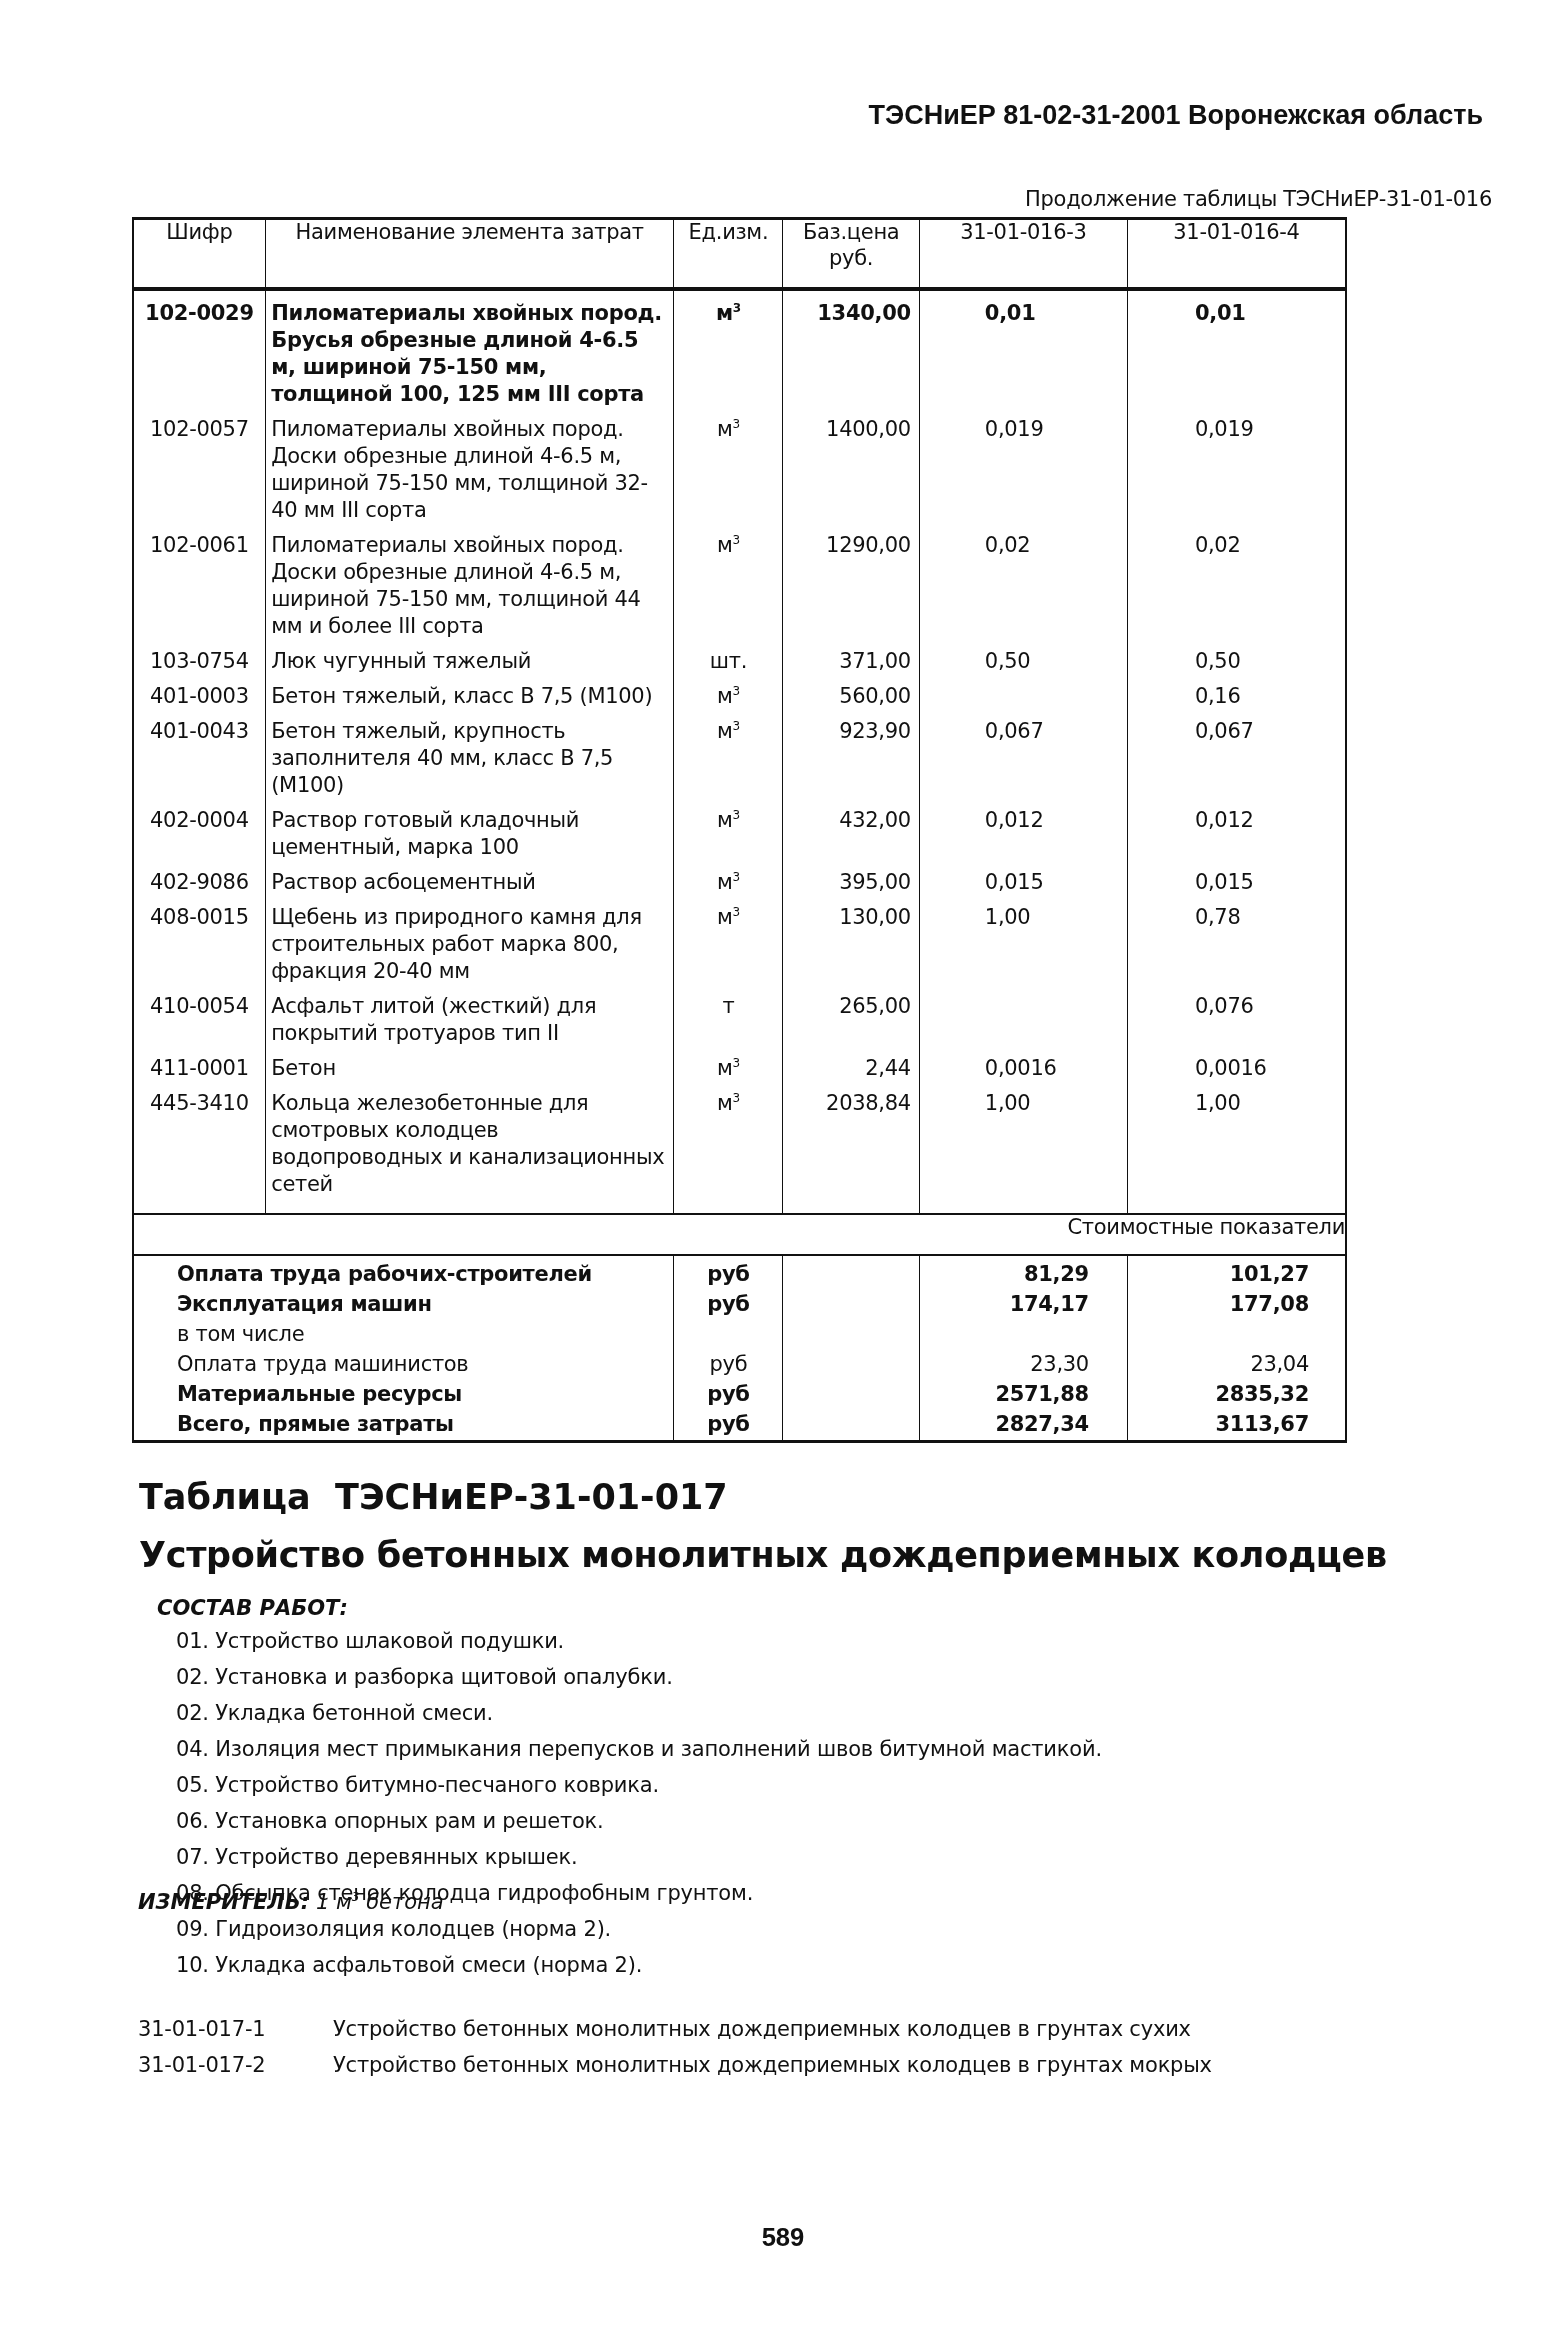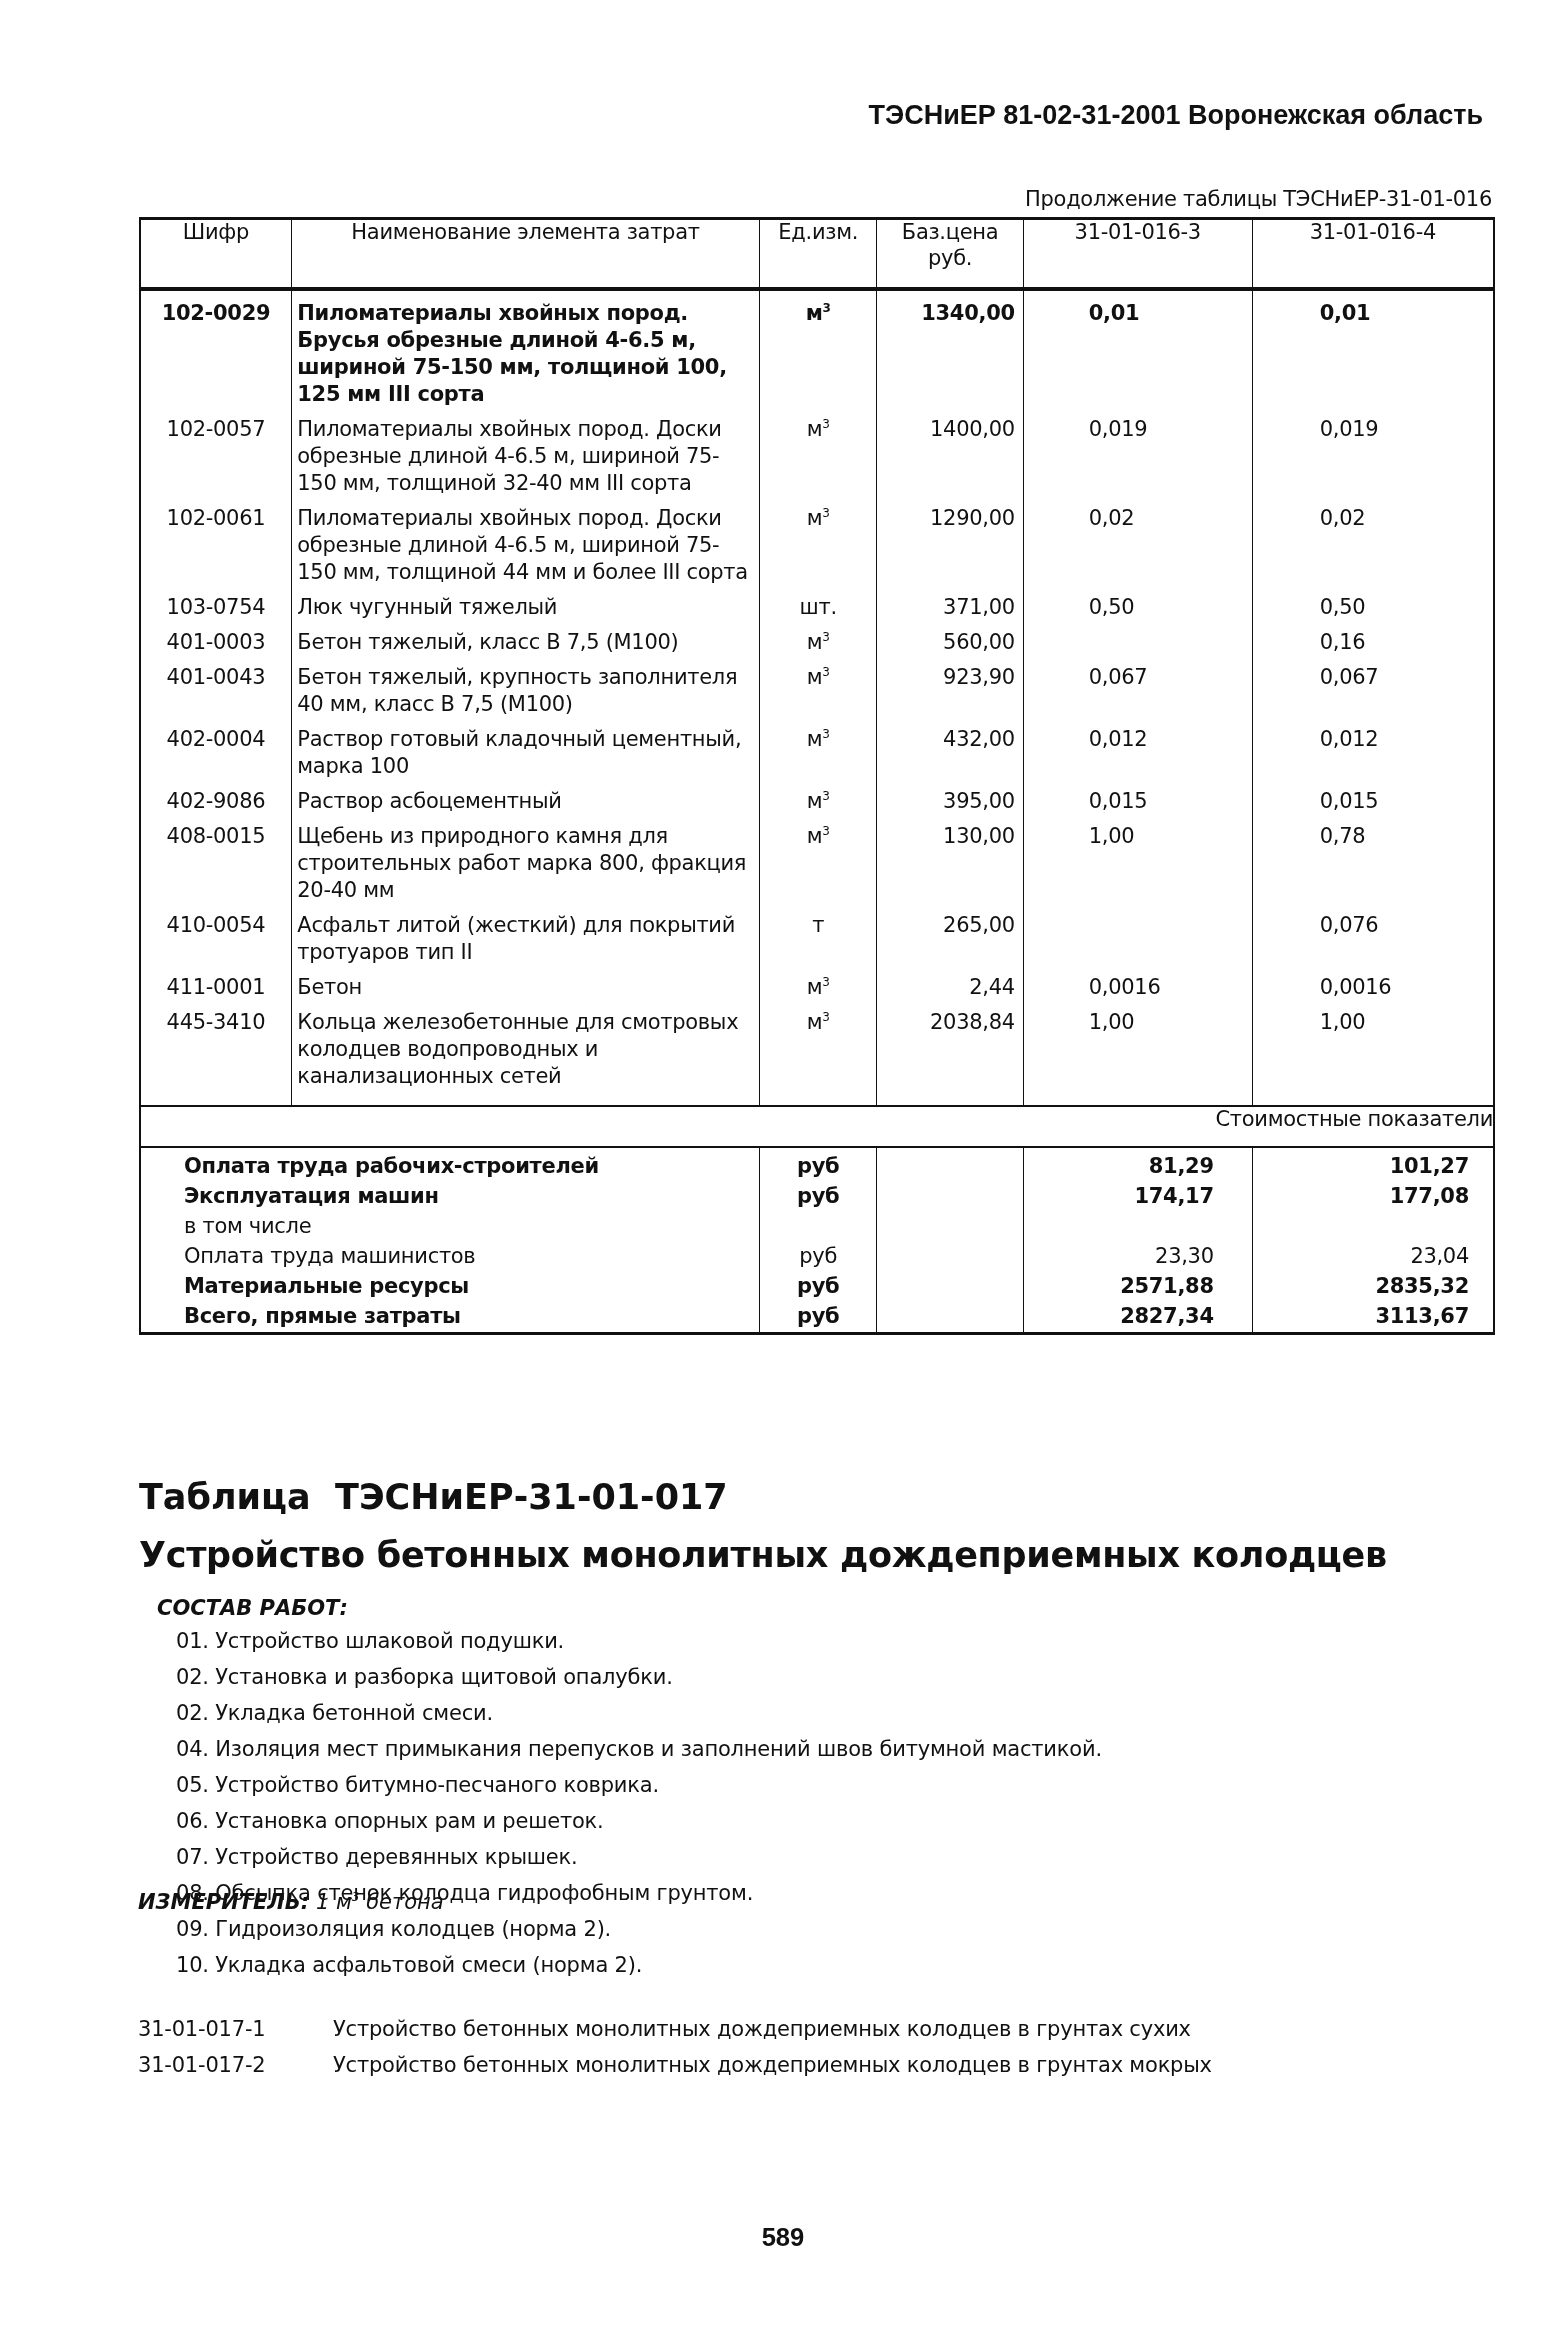--- a/index.html
+++ b/index.html
@@ -1,21 +1,21 @@
 <!DOCTYPE html>
 <html style="font-size:10.8px"><head>
 <meta charset="utf-8">
 <style>
   html, body { margin:0; padding:0; background:#fff; }
   body { width:1566px; height:2330px; position:relative; overflow:hidden; color:#111;
          font-family:"DejaVu Sans", sans-serif; }
   .abs { position:absolute; }
   .hdr { right:83px; top:100px; font-family:"Liberation Sans", sans-serif; font-weight:bold; font-size:27px; }
   .cont { right:74px; top:187px; font-size:21px; letter-spacing:-0.3px; }
-  table.main { position:absolute; left:139px; top:217px; width:1356px; border-collapse:collapse; font-size:21px; letter-spacing:-0.3px; }
+  table.main { position:absolute; left:132px; top:217px; width:1215px; border-collapse:collapse; font-size:21px; letter-spacing:-0.3px; }
   table.main td, table.main th { padding:0; vertical-align:top; }
   .thead th { height:67px; vertical-align:middle; font-weight:normal; border-left:1.3px solid #111; border-right:1.3px solid #111; border-top:3.4px solid #111; border-bottom:4px solid #111; line-height:25.6px; }
   .c1 { width:172px; text-align:center; }
   .c2 { width:525px; text-align:left; }
   .c3 { width:126px; text-align:center; }
   .c4 { width:149px; text-align:right; }
   .c5 { width:187px; text-align:left; }
   .c6 { width:200px; text-align:left; }
   .body td { border-left:1.3px solid #111; border-right:1.3px solid #111; line-height:27px; }
   .body td.c1 { text-align:center; padding-top:8px; }
@@ -27,21 +27,21 @@
   .body tr.last td { padding-bottom:15px; border-bottom:2px solid #111; }
   .body tr.first td { padding-top:9.4px;font-weight:bold; }
   sup { font-size:12px; vertical-align:super; line-height:0; }
   .table-outer-left { border-left:2.7px solid #111 !important; }
   .table-outer-right { border-right:2.7px solid #111 !important; }
   .cost-head td { height:39px; text-align:right; vertical-align:bottom; padding:0 9.4px 2.7px 0; border:1.3px solid #111; border-left:2.7px solid #111; border-right:2.7px solid #111; border-bottom:2px solid #111; }
   .sum td { line-height:30px; border-left:1.3px solid #111; border-right:1.3px solid #111; }
   .sum td.lab { padding-left:43px;margin-top:27px; }
   .sum td.u { text-align:center; }
   .sum td.n { text-align:right; padding-right:38px;margin-top:36px; }
-  .sum td.n2 { text-align:right; padding-right:24px; }
+  .sum td.n2 { text-align:right; padding-right:36px; }
   .sum tr.b td { font-weight:bold; }
   .sum tr.firstsum td { padding-top:2.7px; }
   .sum tr.lastsum td { border-bottom:3.4px solid #111; padding-bottom:1.3px; }
   .t-title { left:139px; top:1477px; font-size:35px; font-weight:bold; }
   .t-sub { left:139px; top:1535px; font-size:35px; font-weight:bold; letter-spacing:-0.3px; }
   .sostav { left:157px; top:1596px; font-size:21px; font-weight:bold; font-style:italic; }
   .works { left:176px; top:1623px; font-size:21px; letter-spacing:-0.2px; }
   .works div { height:36px; line-height:36px; }
   .meas { left:138px; top:1890px; font-size:21px; font-style:italic; }
   .meas b { font-weight:bold; }

